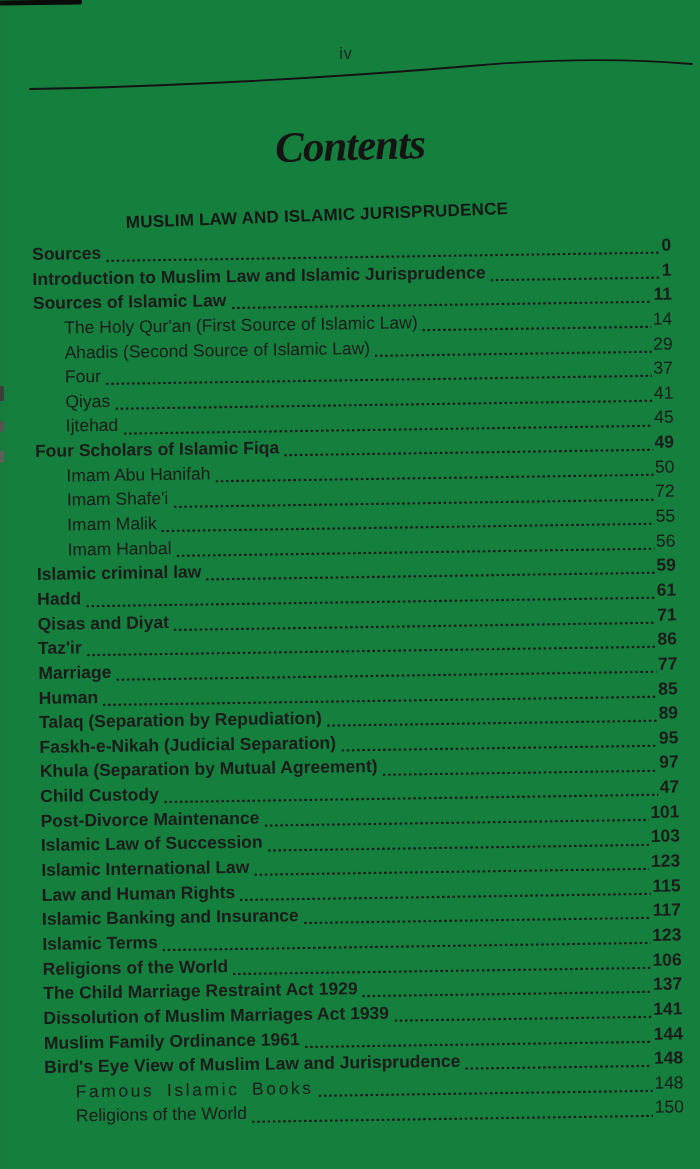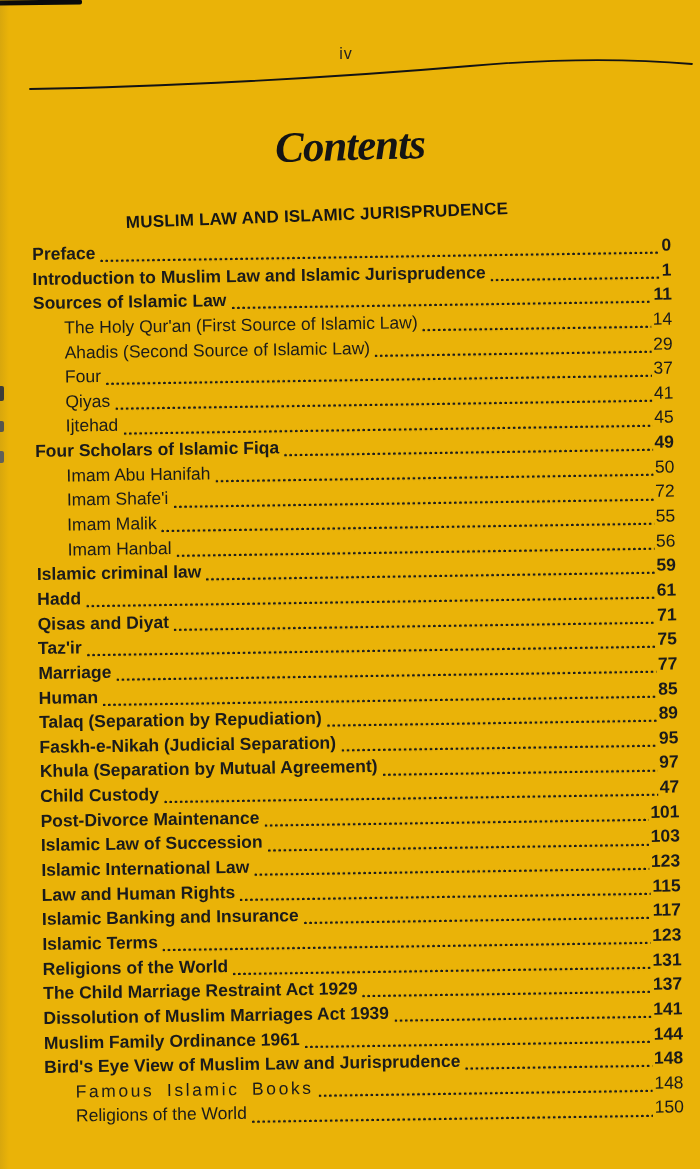--- a/index.html
+++ b/index.html
@@ -4,21 +4,21 @@
 <style>
   html, body {
     margin: 0;
     padding: 0;
     background: #e8e8e6;
   }
   .page {
     position: relative;
     width: 700px;
     height: 1169px;
-    background: #eab308;
+    background: #15803d;
     overflow: hidden;
     font-family: "Liberation Sans", sans-serif;
     color: #1b1b1b;
   }
   
   .artifact-topbar {
     position: absolute;
     top: 0; left: 0;
     width: 82px; height: 5px;
     background: #0b0b0b;
@@ -127,21 +127,21 @@
   <svg class="headrule" width="700" height="110" viewBox="0 0 700 110">
     <path d="M 30 89 C 160 87 330 78 470 66 C 560 58 635 59 692 64" fill="none" stroke="#141414" stroke-width="1.8" stroke-linecap="round"></path>
   </svg>
 
   <div class="page-title">Contents</div>
 
   <div class="section-heading">MUSLIM LAW AND ISLAMIC JURISPRUDENCE</div>
 
   <div class="toc">
   <div class="row l0">
-    <span class="label">Preface</span>
+    <span class="label">Sources</span>
     <span class="dots"></span>
     <span class="pagenum">0</span>
   </div>
 
   <div class="row l0">
     <span class="label">Introduction to Muslim Law and Islamic Jurisprudence</span>
     <span class="dots"></span>
     <span class="pagenum">1</span>
   </div>
 
@@ -225,21 +225,21 @@
 
   <div class="row l0">
     <span class="label">Qisas and Diyat</span>
     <span class="dots"></span>
     <span class="pagenum">71</span>
   </div>
 
   <div class="row l0">
     <span class="label">Taz'ir</span>
     <span class="dots"></span>
-    <span class="pagenum">75</span>
+    <span class="pagenum">86</span>
   </div>
 
   <div class="row l0">
     <span class="label">Marriage</span>
     <span class="dots"></span>
     <span class="pagenum">77</span>
   </div>
 
   <div class="row l0">
     <span class="label">Human</span>
@@ -303,21 +303,21 @@
 
   <div class="row l0">
     <span class="label">Islamic Terms</span>
     <span class="dots"></span>
     <span class="pagenum">123</span>
   </div>
 
   <div class="row l0">
     <span class="label">Religions of the World</span>
     <span class="dots"></span>
-    <span class="pagenum">131</span>
+    <span class="pagenum">106</span>
   </div>
 
   <div class="row l0">
     <span class="label">The Child Marriage Restraint Act 1929</span>
     <span class="dots"></span>
     <span class="pagenum">137</span>
   </div>
 
   <div class="row l0">
     <span class="label">Dissolution of Muslim Marriages Act 1939</span>

